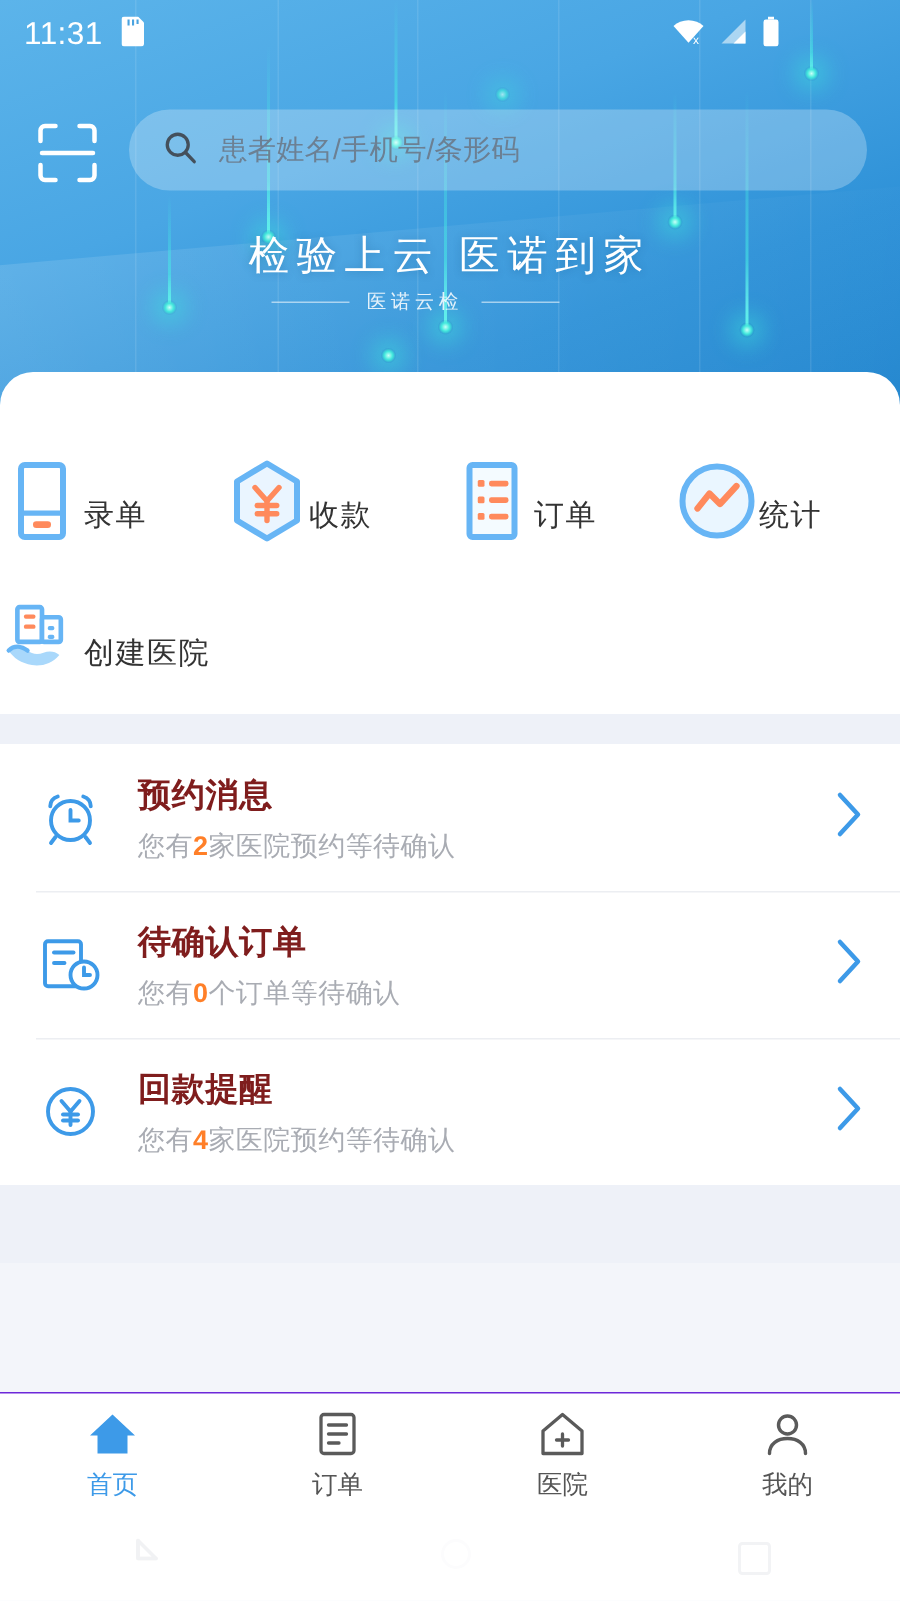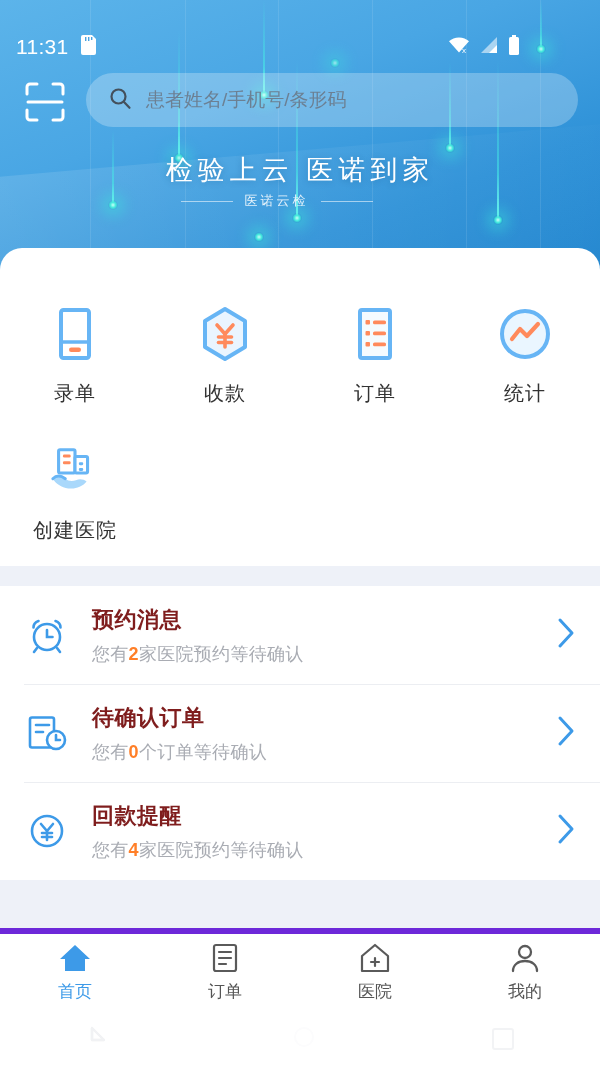--- a/index.html
+++ b/index.html
@@ -25,21 +25,21 @@
   }
   .grid-lines { position:absolute; inset:0; }
   .vline { position:absolute; top:0; bottom:0; width:1px; background:rgba(255,255,255,0.10); }
   .trail { position:absolute; width:2px; background:linear-gradient(to bottom,rgba(60,240,230,0) 0%,rgba(70,240,230,0.55) 70%,rgba(120,255,245,0.95) 100%); }
   .spark { position:absolute; width:10px; height:10px; border-radius:50%;
     background:radial-gradient(circle,#c8fff8 0%,#44eadd 38%,rgba(40,210,200,0.35) 62%,rgba(40,210,200,0) 75%);
     box-shadow:0 0 14px 6px rgba(60,230,220,0.45);
   }
 
   
-  .statusbar { position:absolute; top:0; left:0; width:536px; height:46px; display:flex; align-items:center; padding:0 16px; color:#fff;margin-top:24px; }
+  .statusbar { position:absolute; top:0; left:0; width:536px; height:46px; display:flex; align-items:center; padding:0 16px; color:#fff; }
   .sb-time { font-size:21px; font-weight:500; letter-spacing:.3px; }
   .sb-left { display:flex; align-items:center; gap:12px; }
   .sb-right { margin-left:auto; display:flex; align-items:center; gap:9px; }
 
   
   .searchrow { position:absolute; top:65px; left:0; width:600px; height:62px; display:flex; align-items:flex-end; padding:0 22px; }
   .scan-btn { width:46px; height:46px; flex:none; display:flex; align-items:center; justify-content:center; }
   .searchbar {
     margin-left:18px; flex:1; height:54px; border-radius:27px;
     background:rgba(255,255,255,0.26);
@@ -52,41 +52,41 @@
   .hero-sub span { color:rgba(255,255,255,0.85); font-size:13px; letter-spacing:3px; }
   .hero-sub i { display:block; width:52px; height:1px; background:rgba(255,255,255,0.55); }
 
   
   .card {
     position:absolute; top:248px; left:0; width:600px;
     background:#fff; border-radius:22px 22px 0 0;
     padding-top:30px;
   }
   .grid { display:flex; flex-wrap:wrap; padding:14px 0 0 0; }
-  .grid-item { width:25%; display:flex; flex-direction:column; align-items:center; padding:14px 0 22px 0; }
+  .grid-item { width:25%; display:flex; flex-direction:row; align-items:center; padding:14px 0 22px 0; }
   .grid-ico { width:56px; height:56px; display:flex; align-items:center; justify-content:center; }
   .grid-label { margin-top:18px; font-size:20px; color:#333; letter-spacing:1px; }
 
   .band { height:20px; background:#eef1f8; }
 
   
   .list { background:#fff; }
   .row { height:98px; display:flex; align-items:center; padding:0 24px; position:relative; background:#fff; }
   .row + .row::before { content:""; position:absolute; left:24px; right:0; top:0; height:1px; background:#eceef2; }
   .row-ico { width:46px; height:46px; flex:none; display:flex; align-items:center; justify-content:center; }
   .row-txt { margin-left:22px; flex:1; }
   .row-title { font-size:22px; color:#7f1d1d; font-weight:600; letter-spacing:.5px; }
   .row-sub { margin-top:7px; font-size:18px; color:#a9acb3; letter-spacing:.3px; }
   .row-sub b { color:#ff7f28; font-weight:600; }
   .chev { margin-left:auto; color:#3d9ae8; }
 
   .tail-band { height:52px; background:#eef1f8; }
 
   
-  .tabbar { position:absolute; bottom:57px; left:0; width:600px; height:82px; background:#fff; display:flex; border-top:6px solid #6d28d9; }
+  .tabbar { position:absolute; bottom:57px; left:0; width:600px; height:82px; background:#fff; display:flex; border-top:1px solid #6d28d9; }
   .tab { flex:1; display:flex; flex-direction:column; align-items:center; justify-content:center; gap:7px; }
   .tab-ico { height:32px; display:flex; align-items:flex-end; }
   .tab-label { font-size:17px; color:#555; }
   .tab.active .tab-label { color:#3d9ae8; }
 
   
   .navbar { position:absolute; bottom:0; left:0; width:600px; height:57px; background:#fff; display:flex; align-items:center; justify-content:space-around; }
   .nav-rec { width:22px; height:22px; border:2px solid #f2f3f5; border-radius:3px; }
 </style>
 </head>

